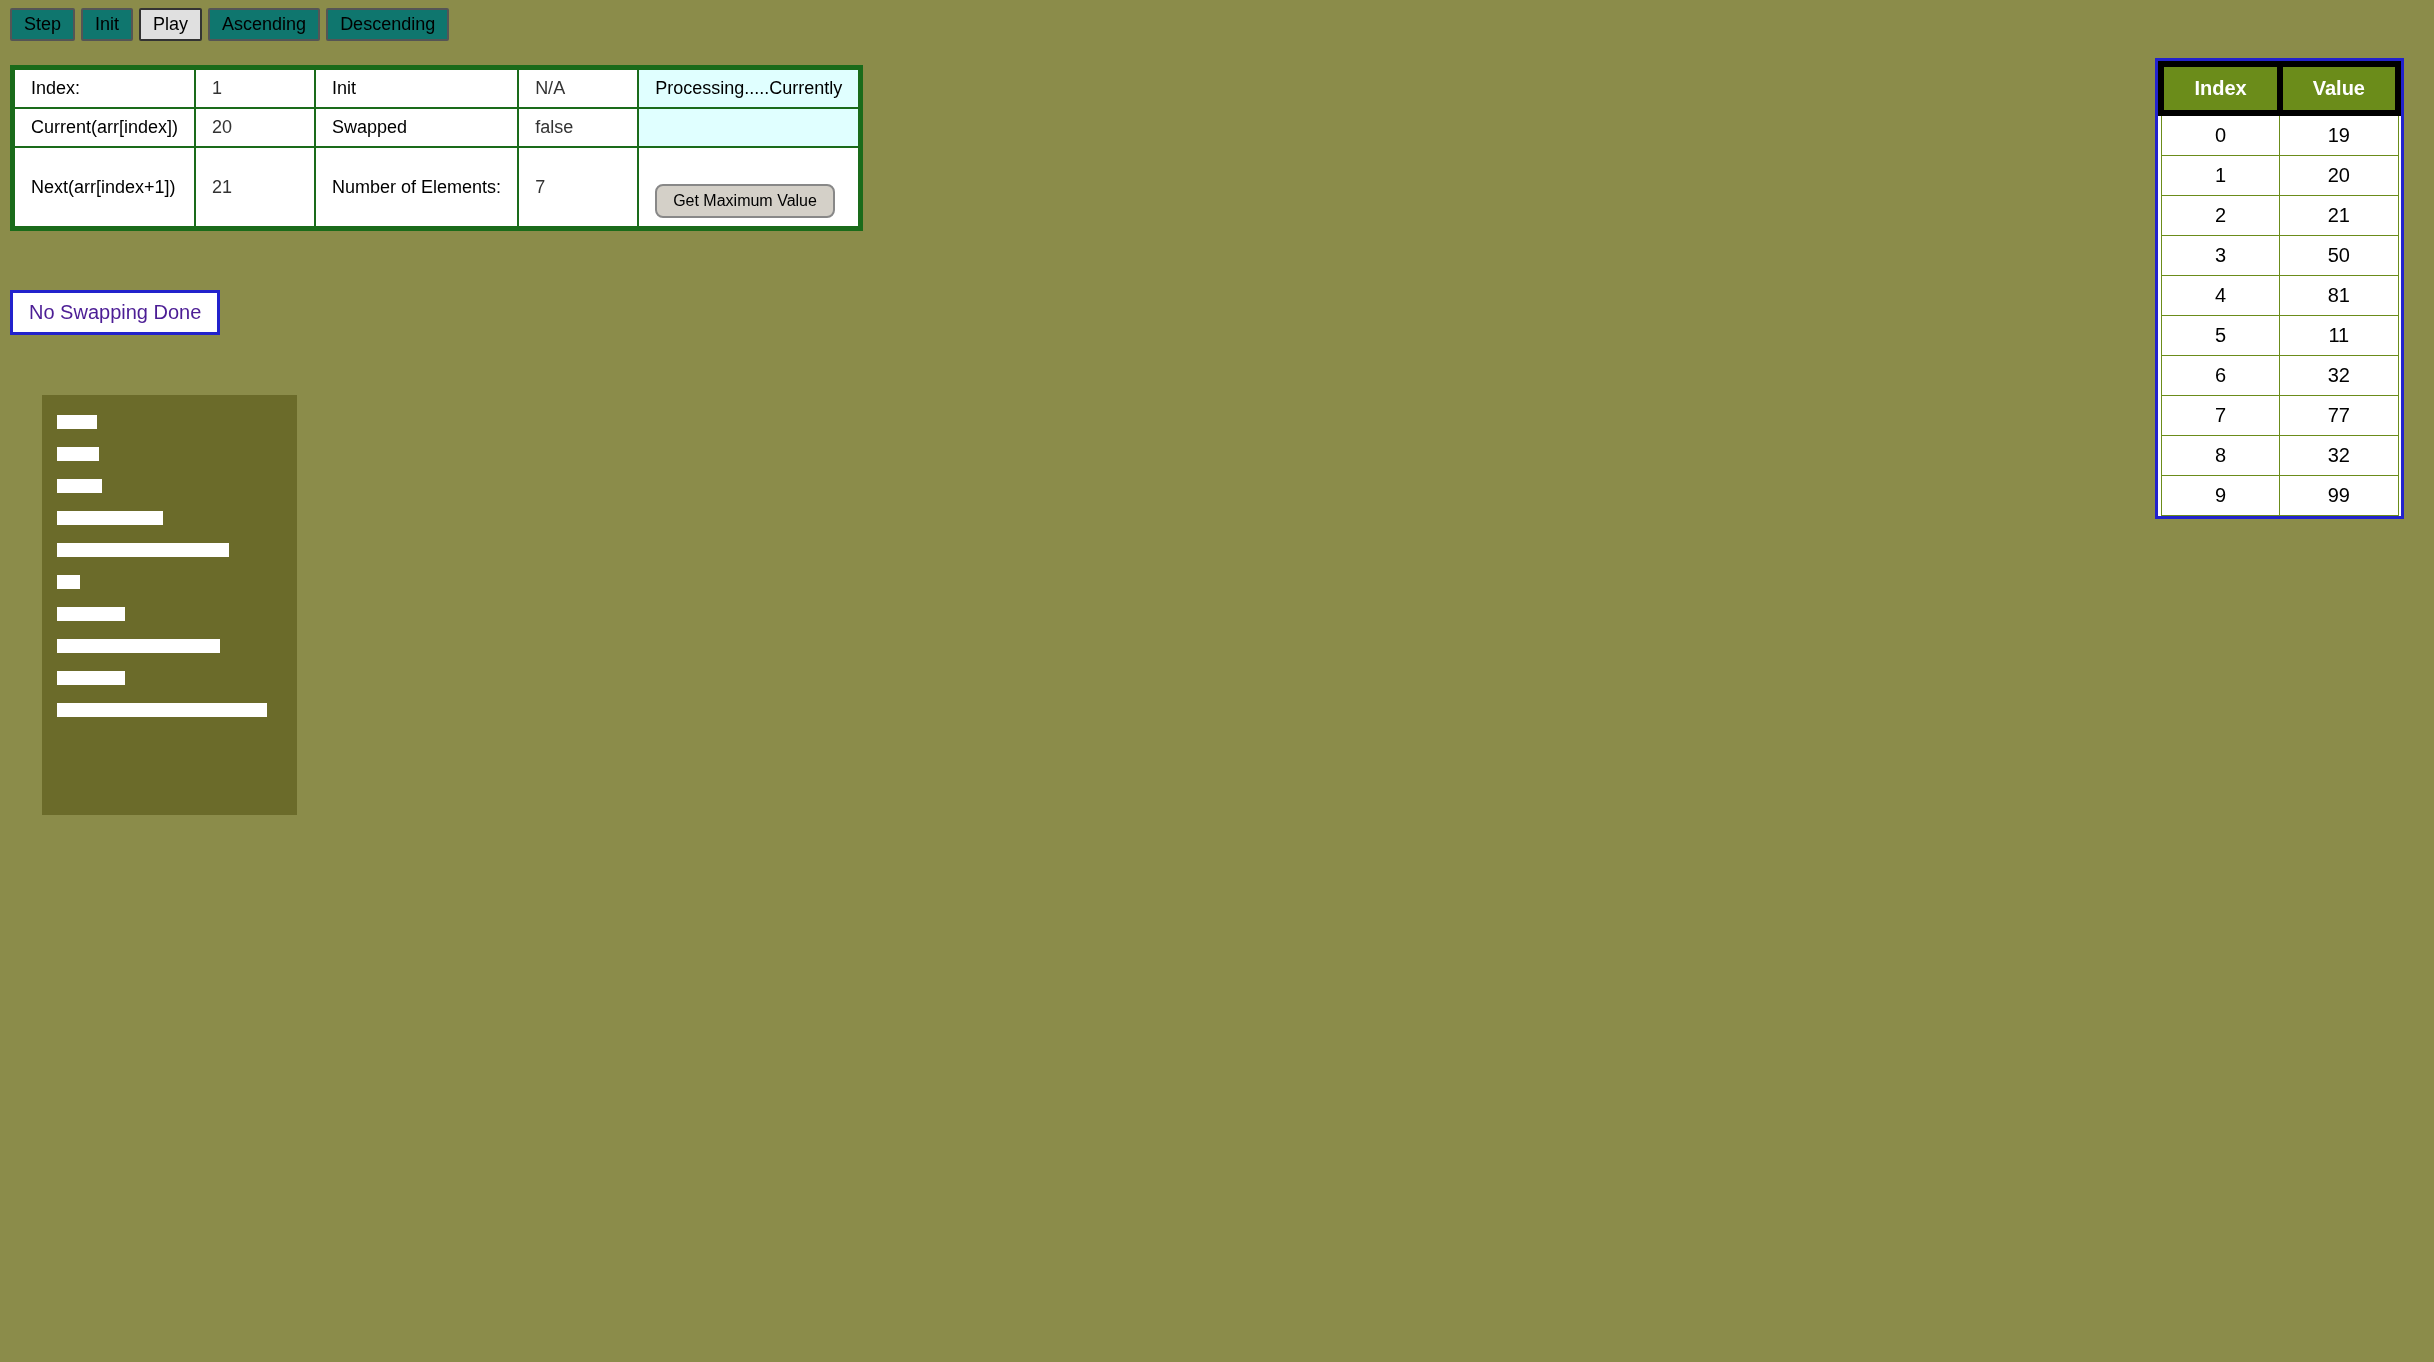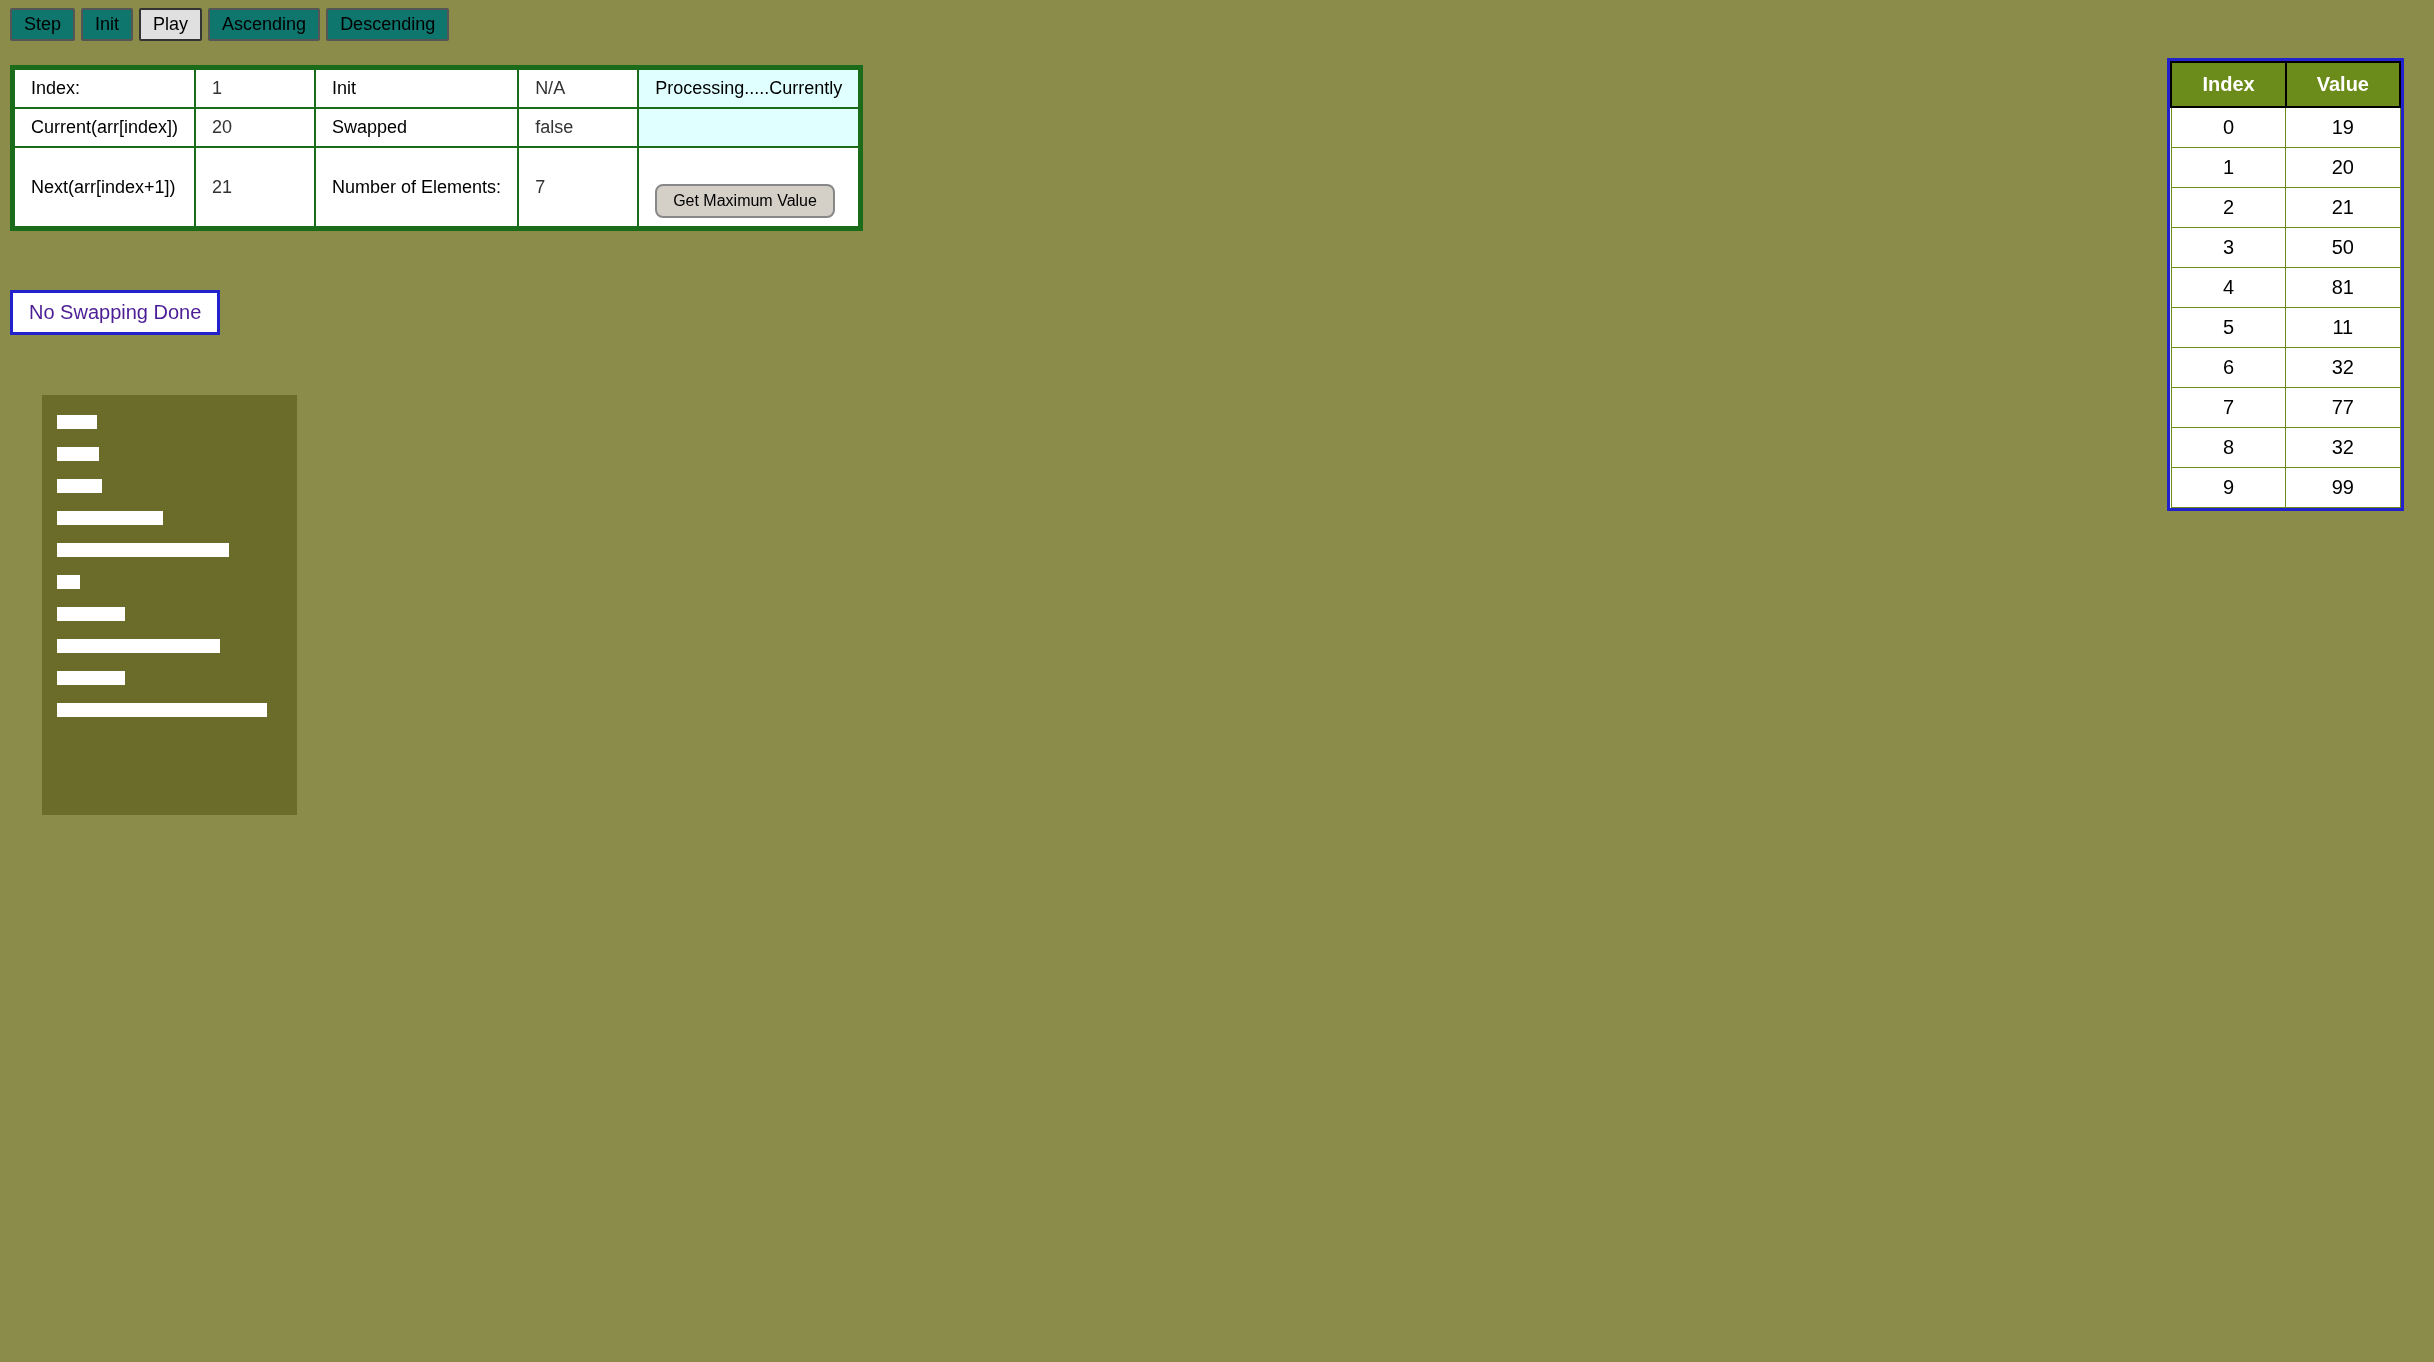--- a/index.html
+++ b/index.html
@@ -121,21 +121,21 @@
     #right-table {
       border-collapse: collapse;
       background: white;
     }
     #right-table th {
       background-color: #6b8c1a;
       color: white;
       font-size: 20px;
       font-weight: bold;
       padding: 10px 30px;
-      border: 2px solid #000000;
+      border: 6px solid #000000;
       text-align: center;
     }
     #right-table td {
       border: 1px solid #6b8c1a;
       padding: 8px 30px;
       font-size: 20px;
       text-align: center;
       min-width: 100px;
       background: white;
     }

